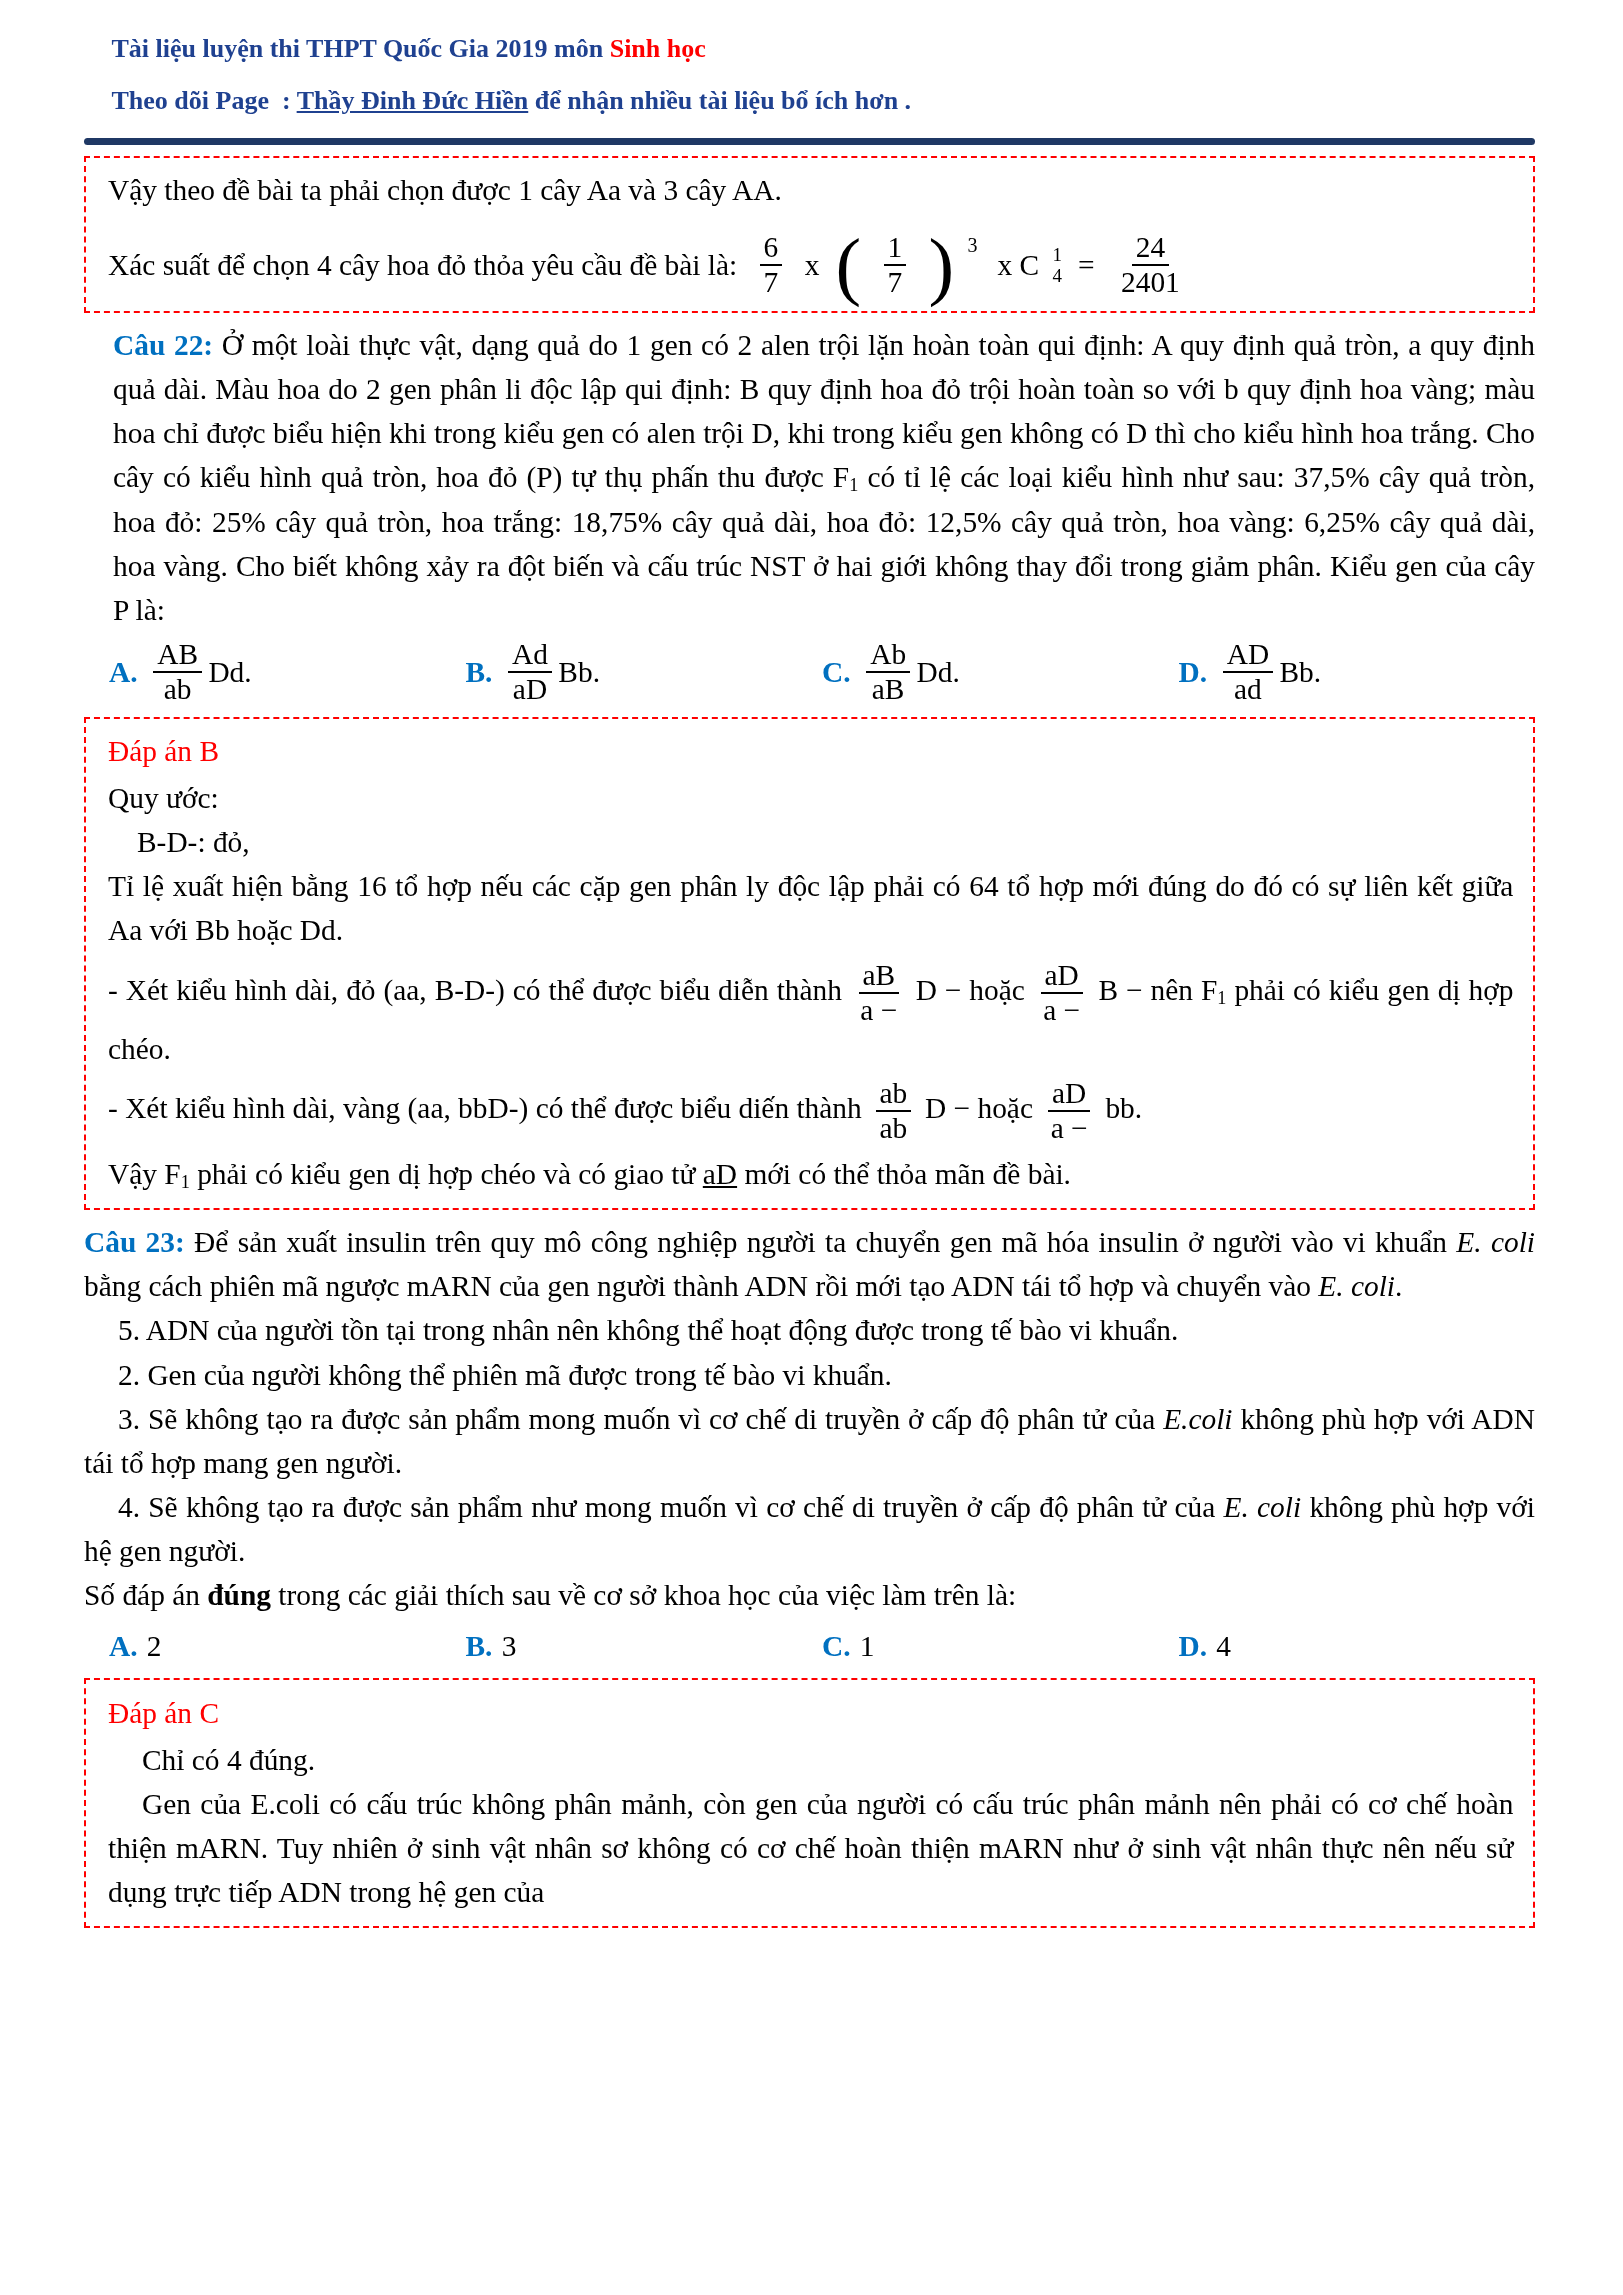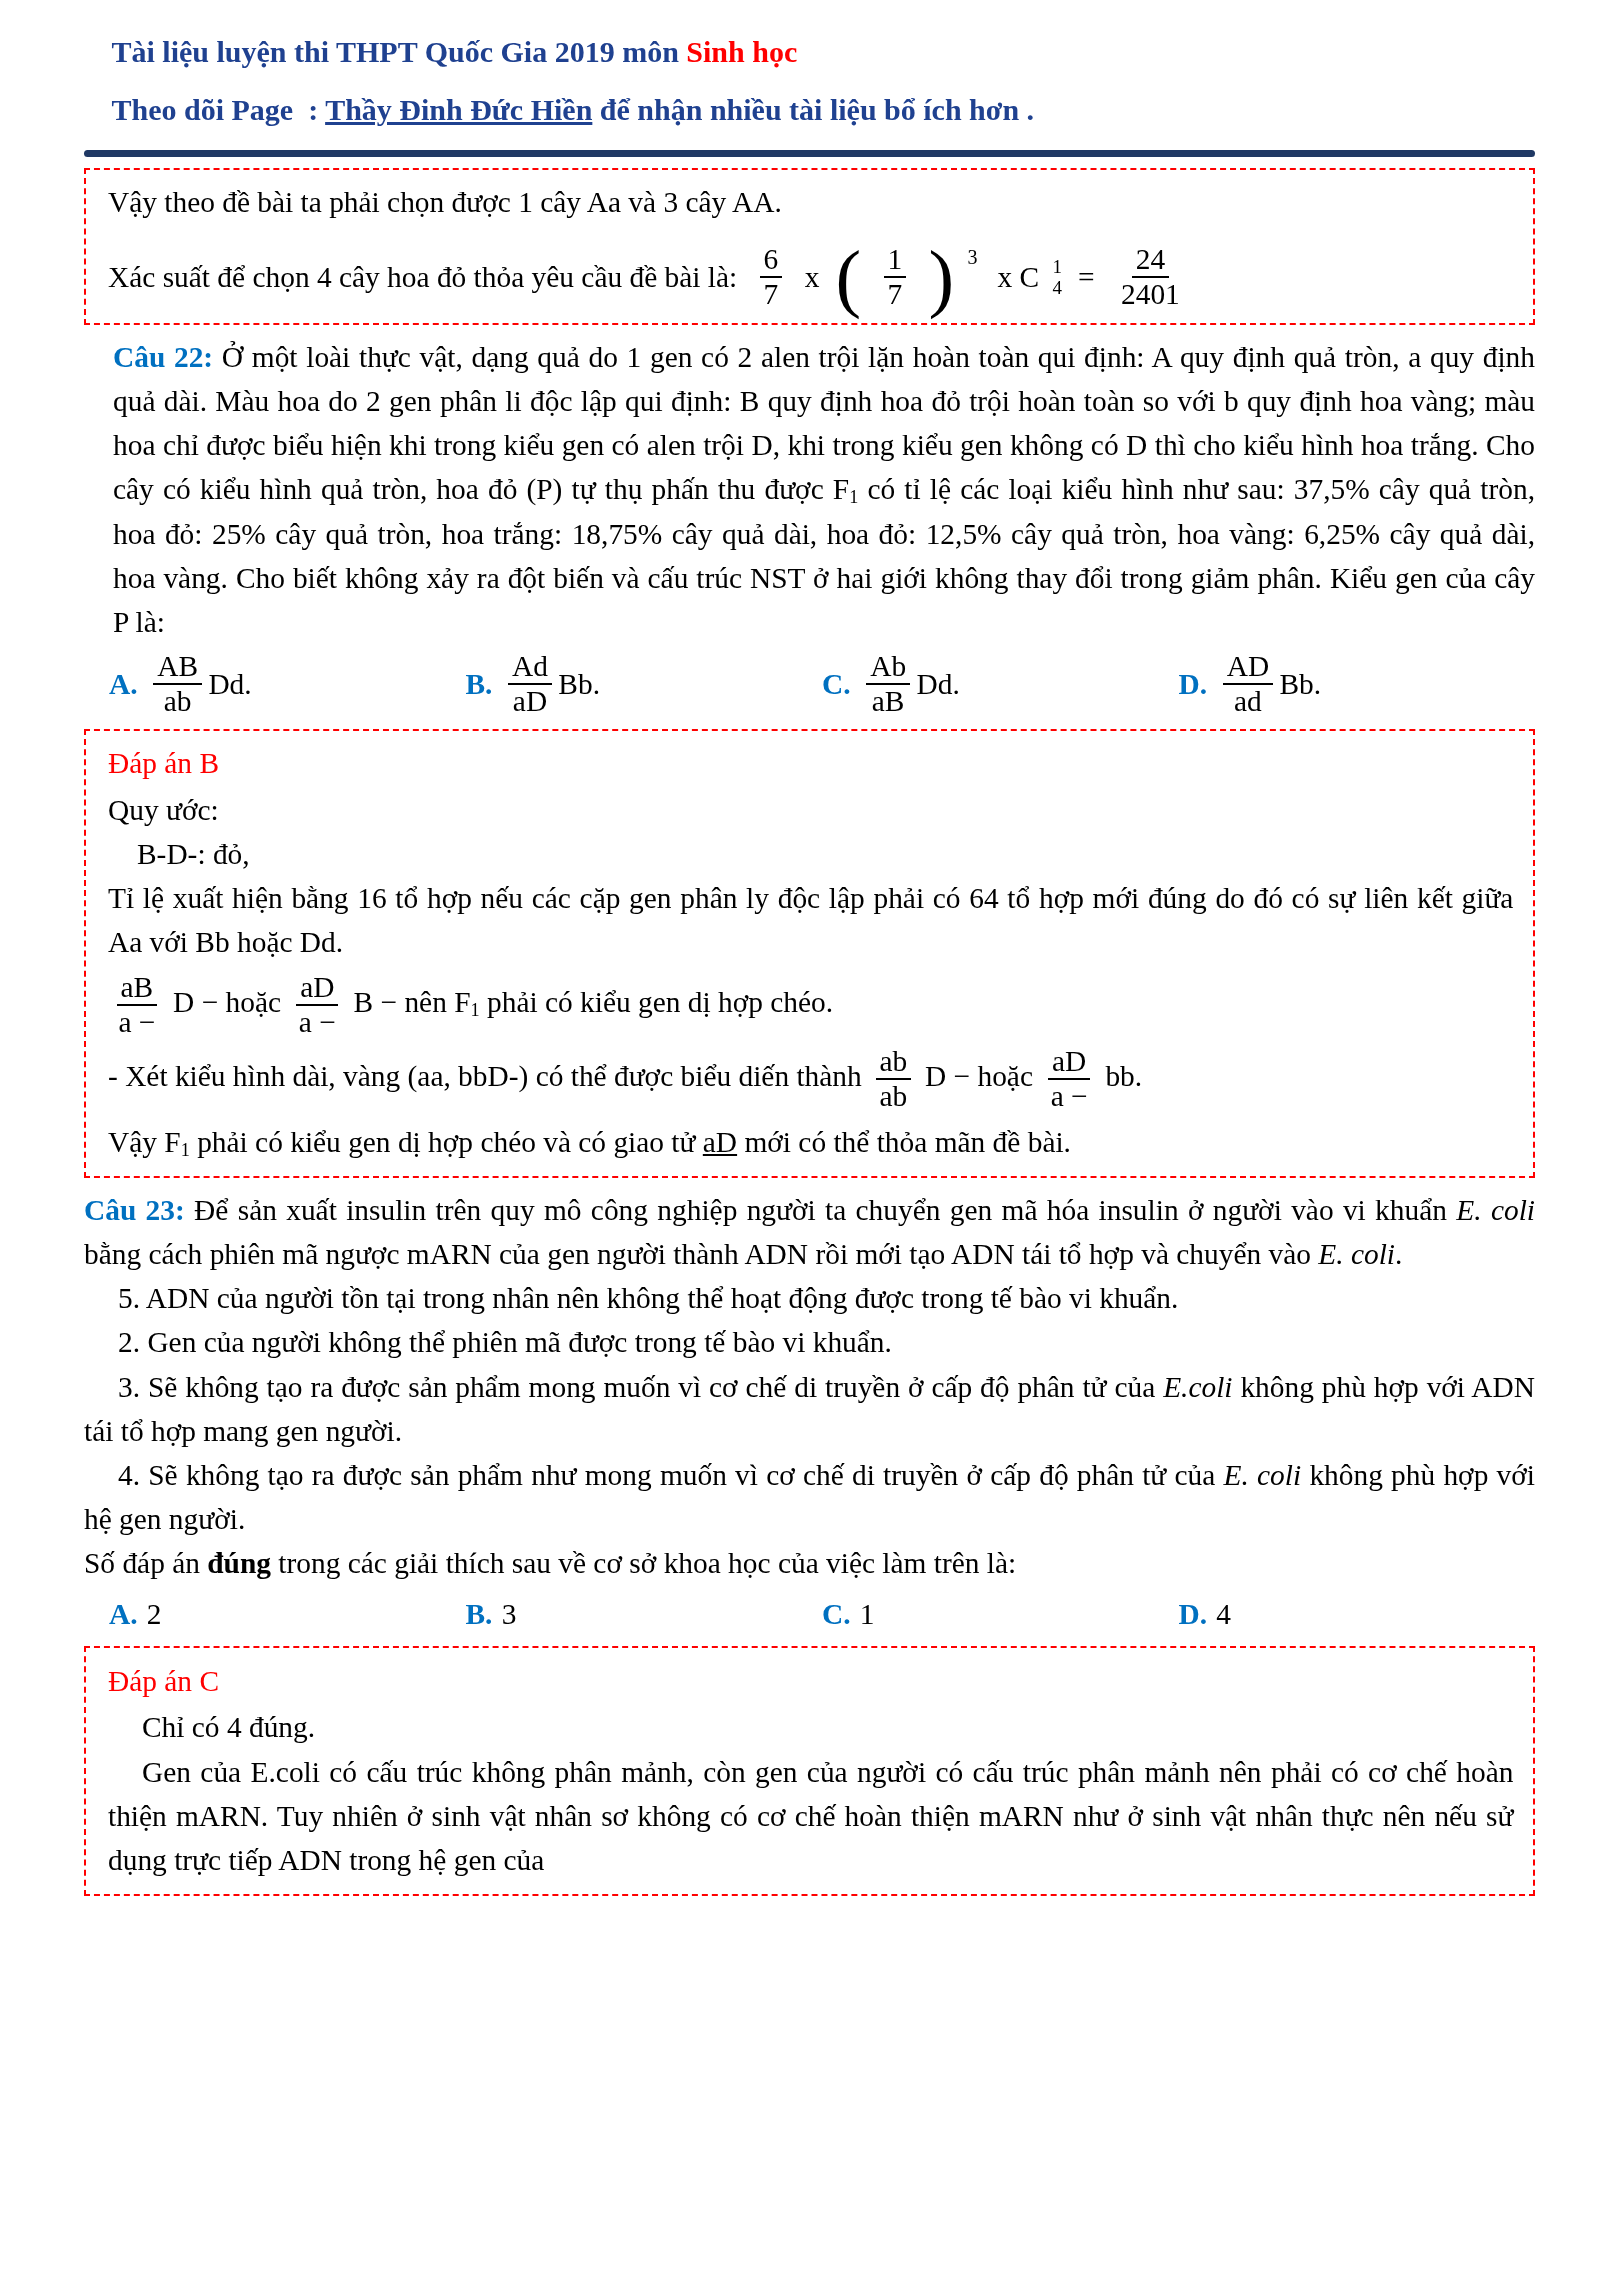--- a/index.html
+++ b/index.html
@@ -6,21 +6,21 @@
   html, body { background:#ffffff; }
   body {
     width:1623px; min-height:2295px;
     font-family:"Liberation Serif", serif;
     font-size:29.4px; line-height:1.5; color:#000;
   }
   .page { padding:29px 88px 39px 84px; }
 
   
   .hdr { padding-left:27.5px; }
-  .hdr-l1, .hdr-l2 { font-size:30px; font-weight:bold; color:#1F4190; }
+  .hdr-l1, .hdr-l2 { font-size:26px; font-weight:bold; color:#1F4190; }
   .hdr-l2 { margin-top:13px; }
   .red { color:#FF0000; }
   .hdr-link { color:#1F4190; text-decoration:underline; cursor:pointer; }
   .hdr-rule { height:7.2px; background:#1F3864; margin-top:18.3px; border-radius:3.9px; }
 
   
   .just { text-align:justify; }
   .qlabel { color:#0070C0; font-weight:bold; }
   .ans-title { color:#FF0000; font-weight:normal; margin-bottom:2.6px; }
   .italic { font-style:italic; }
@@ -139,21 +139,21 @@
         <span>Bb.</span>
       </div>
     </div>
   </section>
 
   <section class="dashed-box">
     <p class="ans-title">Đáp án B</p>
     <p>Quy ước:</p>
     <p class="indent1">B-D-: đỏ,</p>
     <p class="just">Tỉ lệ xuất hiện bằng 16 tổ hợp nếu các cặp gen phân ly độc lập phải có 64 tổ hợp mới đúng do đó có sự liên kết giữa Aa với Bb hoặc Dd.</p>
-    <p class="just fracline"><span class="frac">
+    <p class="just fracline"><span>- Xét kiểu hình dài, đỏ (aa, B-D-) có thể được biểu diễn thành </span><span class="frac">
           <span class="num">aB</span>
           <span class="den">a −</span>
         </span><span> D −  hoặc </span><span class="frac">
           <span class="num">aD</span>
           <span class="den">a −</span>
         </span><span> B −  nên </span><span class="fsym"><span>F</span><sub>1</sub></span><span> phải có kiểu gen dị hợp chéo.</span></p>
     <p class="just fracline"><span>- Xét kiểu hình dài, vàng (aa, bbD-) có thể được biểu diến thành </span><span class="frac">
           <span class="num">ab</span>
           <span class="den">ab</span>
         </span><span> D −  hoặc </span><span class="frac">

